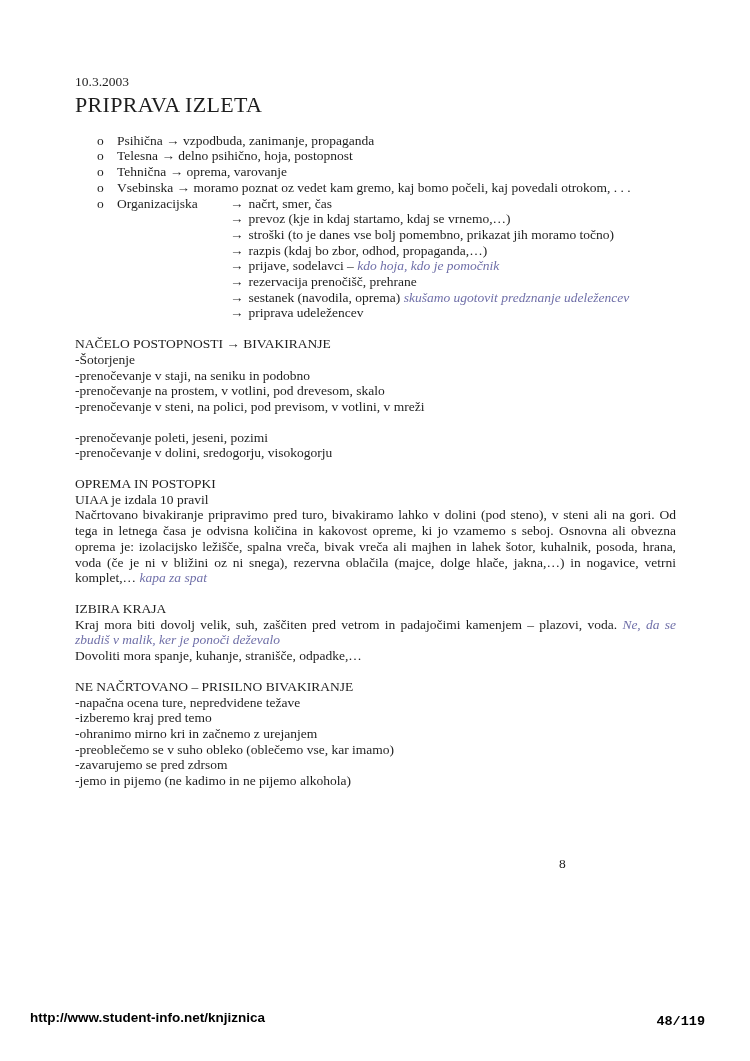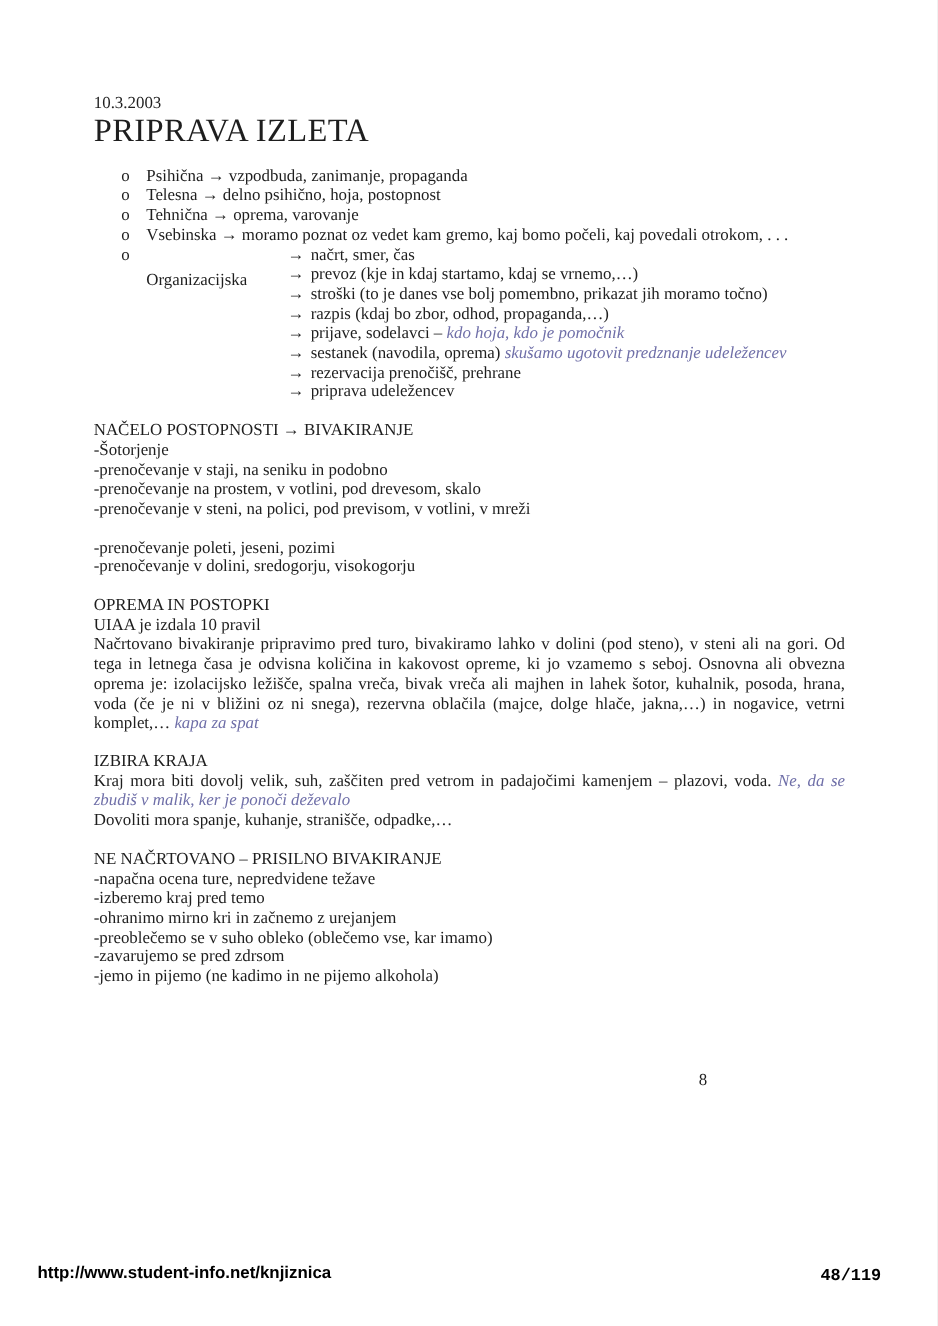--- a/index.html
+++ b/index.html
@@ -14,28 +14,28 @@
     color: var(--text, #1e1e1e);
     overflow: hidden;
   }
   .content {
     position: absolute;
     left: 75px;
     top: 74px;
     width: 601px;
   }
   .doc-date { font-size: 13.5px; }
-  .doc-title { font-size: 26px; line-height: 28px; margin-top: 1px; letter-spacing: 0.3px; }
+  .doc-title { font-size: 22px; line-height: 28px; margin-top: 1px; letter-spacing: 0.3px; }
 
   .intro-list { margin-top: 14px; }
   .b-item { display: flex; padding-left: 22px; }
   .b-marker { width: 20px; flex: none; }
   .b-text { flex: none; width: 548px; text-align: justify; }
 
-  .org-label { flex: none; width: 113px; margin-top: 20px; }
+  .org-label { flex: none; width: 113px; }
   .org-arrows { flex: none; width: 410px; }
   .arrow-line { text-align: justify; }
   .arr { margin-right: 5px; }
 
   .note { color: var(--annotation, #6f6fa8); font-style: italic; }
 
   .sec { margin-top: 15px; }
   .subgroup { margin-top: 15px; }
   .justify { text-align: justify; }
 
@@ -97,24 +97,24 @@
           <div class="arrow-line">
             <span class="arr">→</span><span>stroški (to je danes vse bolj pomembno, prikazat jih moramo točno)</span>
           </div>
           <div class="arrow-line">
             <span class="arr">→</span><span>razpis (kdaj bo zbor, odhod, propaganda,…)</span>
           </div>
           <div class="arrow-line">
             <span class="arr">→</span><span>prijave, sodelavci – </span><span class="note">kdo hoja, kdo je pomočnik</span>
           </div>
           <div class="arrow-line">
-            <span class="arr">→</span><span>sestanek (navodila, oprema) </span><span class="note">skušamo ugotovit predznanje udeležencev</span>
+            <span class="arr">→</span><span>rezervacija prenočišč, prehrane</span>
           </div>
           <div class="arrow-line">
-            <span class="arr">→</span><span>rezervacija prenočišč, prehrane</span>
+            <span class="arr">→</span><span>sestanek (navodila, oprema) </span><span class="note">skušamo ugotovit predznanje udeležencev</span>
           </div>
           <div class="arrow-line">
             <span class="arr">→</span><span>priprava udeležencev</span>
           </div>
         </div>
       </div>
     </div>
 
     <div class="sec">
       <div>NAČELO POSTOPNOSTI → BIVAKIRANJE</div>

